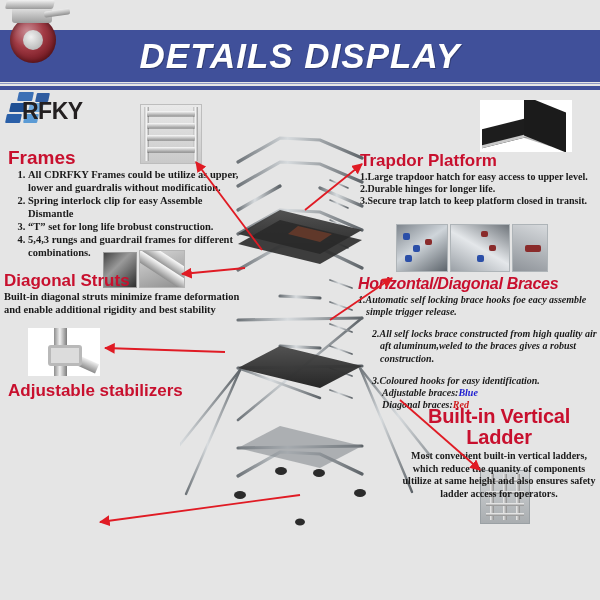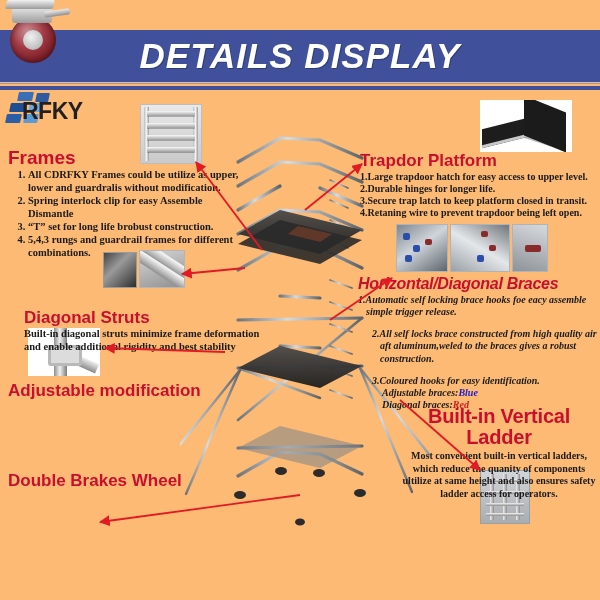--- a/index.html
+++ b/index.html
@@ -2,21 +2,21 @@
 <html><head>
 <meta charset="utf-8">
 <style>
   html,body{margin:0;padding:0;}
   body{
     width:600px;height:600px;overflow:hidden;
     background:#ffffff;
     font-family:"Liberation Serif", serif;
     position:relative;
   }
-  #page{position:relative;width:600px;height:600px;overflow:hidden;background:#fdba74;}
+  #page{position:relative;width:600px;height:600px;overflow:hidden;background:#e5e5e5;}
 
   
   .banner{
     position:absolute;left:0;top:30px;width:600px;height:52px;
     background:#40509a;
     display:flex;align-items:center;justify-content:center;
   }
   .banner-title{
     color:#ffffff;
     font-family:"Liberation Sans", sans-serif;
@@ -68,21 +68,21 @@
   }
   .blk{position:absolute;}
 
   
   #frames{left:8px;top:148px;width:240px;}
   #frames .sec-title{font-size:19px;margin-bottom:1px;}
   #frames ol{margin:0;padding-left:20px;}
   #frames li{font-size:10.5px;margin-bottom:.5px;}
 
   
-  #struts{left:24px;top:272px;width:240px;margin-top:37px;}
+  #struts{left:4px;top:272px;width:240px;}
   #struts .sec-title{font-size:17px;margin-bottom:1px;}
   #struts p{margin:0;font-size:10.5px;}
 
   
   #stab{left:8px;top:382px;width:235px;}
   #stab .sec-title{font-size:17px;margin-bottom:2px;}
   #stab p{margin:0 0 0 6px;font-size:10px;text-indent:-6px;padding-left:6px;}
   #stab .gap{height:9px;}
 
   
@@ -371,34 +371,30 @@
       <li>5,4,3 rungs and guardrail frames for different combinations.</li>
     </ol>
   </div>
 
   <div class="blk" id="struts">
     <div class="sec-title">Diagonal Struts</div>
     <p class="body-text">Built-in diagonal struts minimize frame deformation and enable additional rigidity and best stability</p>
   </div>
 
   <div class="blk" id="stab">
-    <div class="sec-title">Adjustable modification</div>
+    <div class="sec-title">Adjustable stabilizers</div>
     <div class="gap"></div>
   </div>
 
-  <div class="blk" id="dbw">
-    <div class="sec-title">Double Brakes Wheel</div>
-  </div>
 
   <div class="blk" id="trap">
     <div class="sec-title">Trapdor Platform</div>
     <p class="body-text">1.Large trapdoor hatch for easy access to upper level.</p>
     <p class="body-text">2.Durable hinges for longer life.</p>
     <p class="body-text">3.Secure trap latch to keep platform closed in transit.</p>
-    <p class="body-text">4.Retaning wire to prevent trapdoor being left open.</p>
   </div>
 
   <div class="blk" id="braces">
     <div class="sec-title">Horizontal/Diagonal Braces</div>
     <p class="body-text ind1">1.Automatic self locking brace hooks foe eacy assemble simple trigger release.</p>
     <div class="gap"></div>
     <p class="body-text ind2">2.All self locks brace constructed from high quality air aft aluminum,weled to the braces gives a robust construction.</p>
     <div class="gap"></div>
     <p class="body-text ind2">3.Coloured hooks for easy identification.</p>
     <p class="body-text hook-list">

